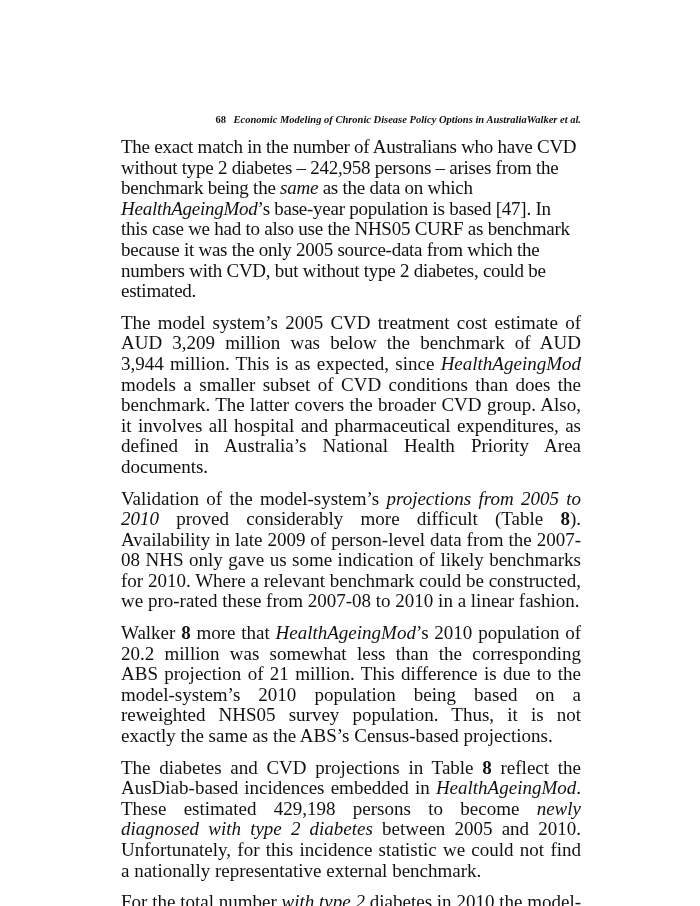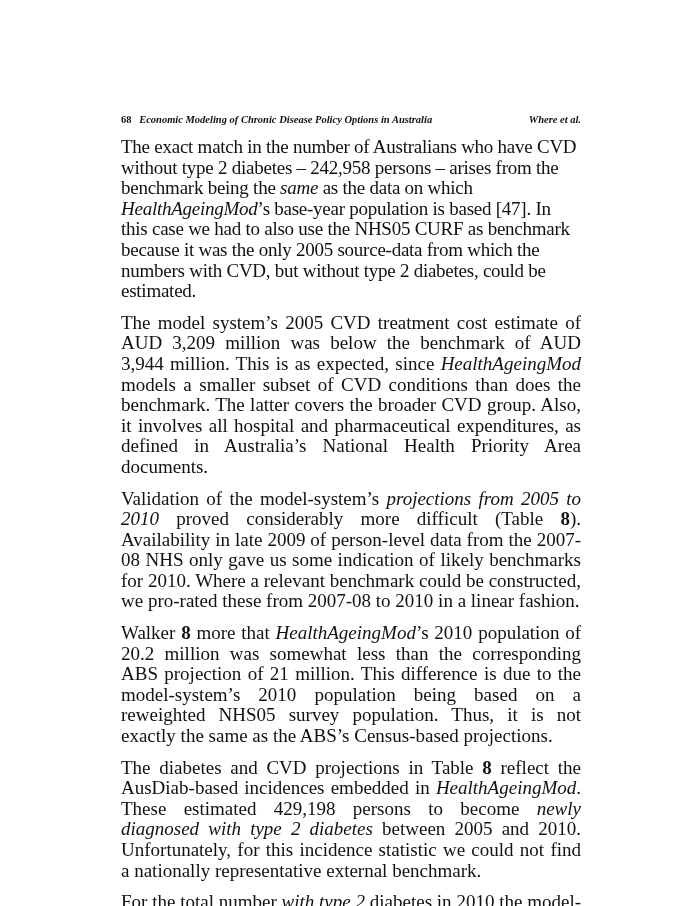--- a/index.html
+++ b/index.html
@@ -1,37 +1,37 @@
 <!DOCTYPE html>
 <html><head>
 <meta charset="utf-8">
 <style>
   html, body { margin:0; padding:0; background:#ffffff; }
   body { width:700px; height:906px; position:relative; overflow:hidden;
          font-family:"Liberation Serif", "DejaVu Serif", serif; color:#111; }
   .header { position:absolute; left:121px; top:114px; width:460px;
-            font-size:10.5px; font-weight:bold; font-style:italic; display:flex; justify-content:space-between; }
+            font-size:10.5px; font-weight:bold; font-style:italic; display:flex; justify-content:flex-end; }
   .header .pg { font-style:normal; margin-right:5px; }
   .body { position:absolute; left:121px; top:137px; width:460px;
           font-size:19px; line-height:20.6px; }
   p { margin:0 0 11px 0; text-align:justify; }
   i { font-style:italic; }
   b { font-weight:bold; }
   u { text-decoration:underline; }
   #p1 { text-align:left; letter-spacing:-0.25px; }
 </style>
 </head>
 <body>
 
 <div class="header">
   <span>
     <span class="pg">68</span>
     <span>Economic Modeling of Chronic Disease Policy Options in Australia</span>
   </span>
-  <span>Where et al.</span>
+  <span>Walker et al.</span>
 </div>
 
 <div class="body" id="body">
     <p id="p1"><span>The exact match in the number of Australians who have CVD without type 2 diabetes – 242,958 persons – arises from the benchmark being the </span><i>same</i><span> as the data on which </span><i>HealthAgeingMod</i><span>’s base-year population is based [47]. In this case we had to also use the NHS05 CURF as benchmark because it was the only 2005 source-data from which the numbers with CVD, but without type 2 diabetes, could be estimated.</span></p>
     <p id="p2"><span>The model system’s 2005 CVD treatment cost estimate of AUD 3,209 million was below the benchmark of AUD 3,944 million. This is as expected, since </span><i>HealthAgeingMod</i><span> models a smaller subset of CVD conditions than does the benchmark. The latter covers the broader CVD group. Also, it involves all hospital and pharmaceutical expenditures, as defined in Australia’s National Health Priority Area documents.</span></p>
     <p id="p3"><span>Validation of the model-system’s </span><i>projections from 2005 to 2010</i><span> proved considerably more difficult (Table </span><b>8</b><span>). Availability in late 2009 of person-level data from the 2007-08 NHS only gave us some indication of likely benchmarks for 2010. Where a relevant benchmark could be constructed, we pro-rated these from 2007-08 to 2010 in a linear fashion.</span></p>
     <p id="p4"><span>Walker </span><b>8</b><span> more that </span><i>HealthAgeingMod</i><span>’s 2010 population of 20.2 million was somewhat less than the corresponding ABS projection of 21 million. This difference is due to the model-system’s 2010 population being based on a reweighted NHS05 survey population. Thus, it is not exactly the same as the ABS’s Census-based projections.</span></p>
     <p id="p5"><span>The diabetes and CVD projections in Table </span><b>8</b><span> reflect the AusDiab-based incidences embedded in </span><i>HealthAgeingMod</i><span>. These estimated 429,198 persons to become </span><i>newly diagnosed with type 2 diabetes</i><span> between 2005 and 2010. Unfortunately, for this incidence statistic we could not find a nationally representative external benchmark.</span></p>
     <p id="p6"><span>For the </span><u>total </u><span>number </span><i>with type 2</i><span> </span><u>diabetes</u><span> in 2010 the model-system’s estimate was 974,719 persons. Because the data sources for diabetes prevalence provided quite different estimates of the number of cases in Australia, the question arose as to which source should provide the benchmark for this </span><i>HealthAgeingMod</i><span> estimate.</span></p>
   </div>

